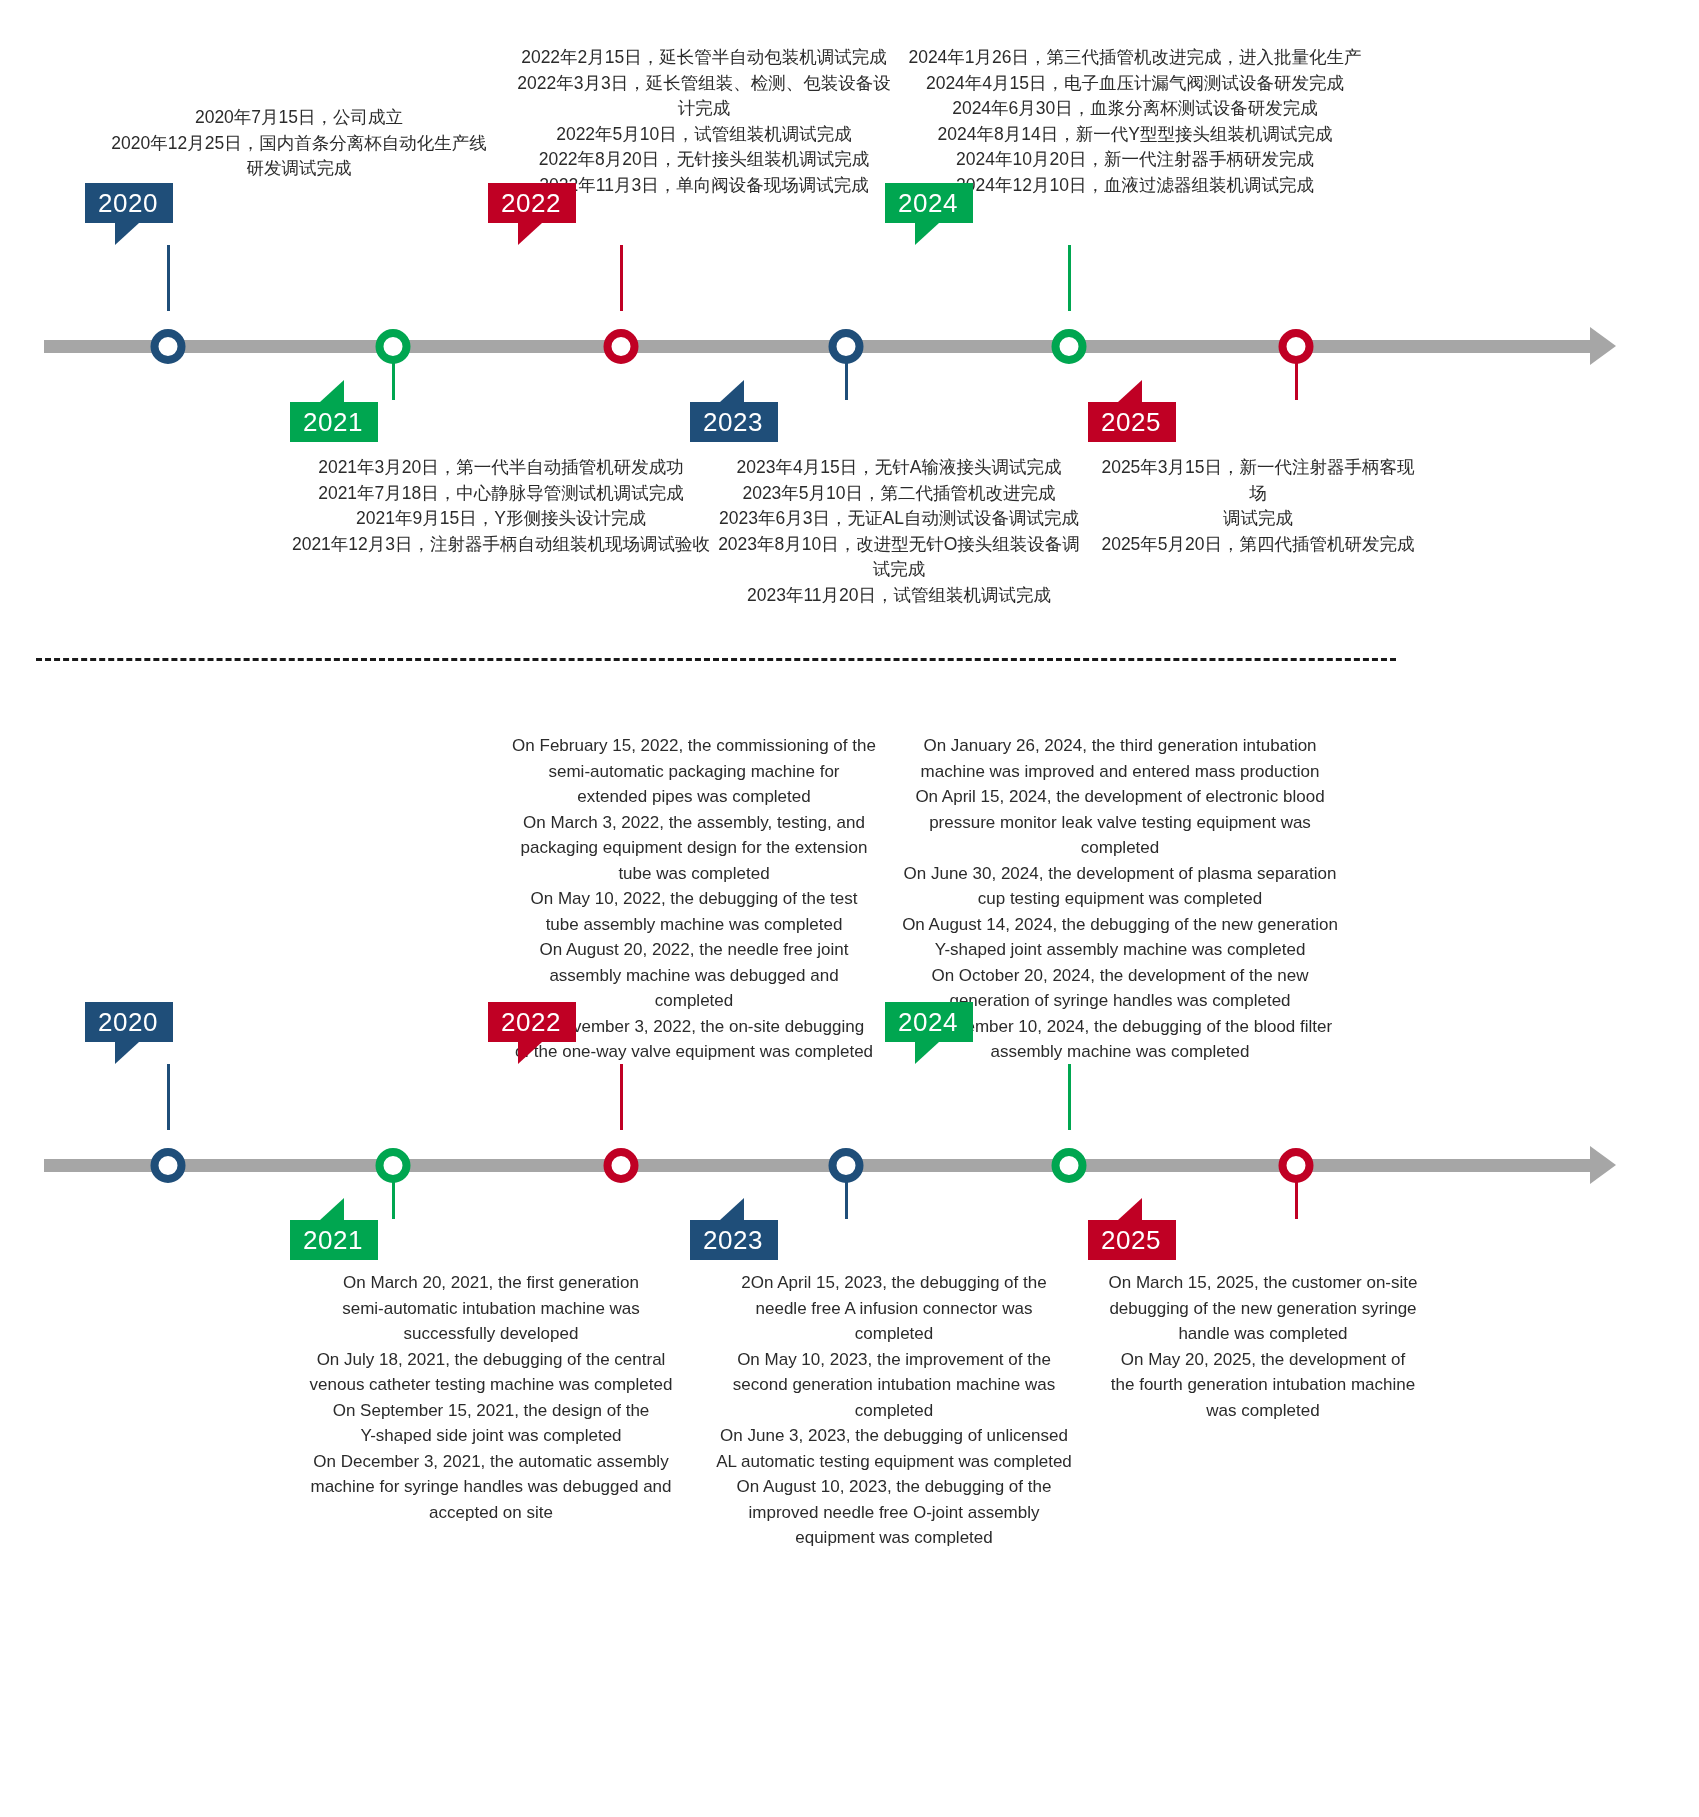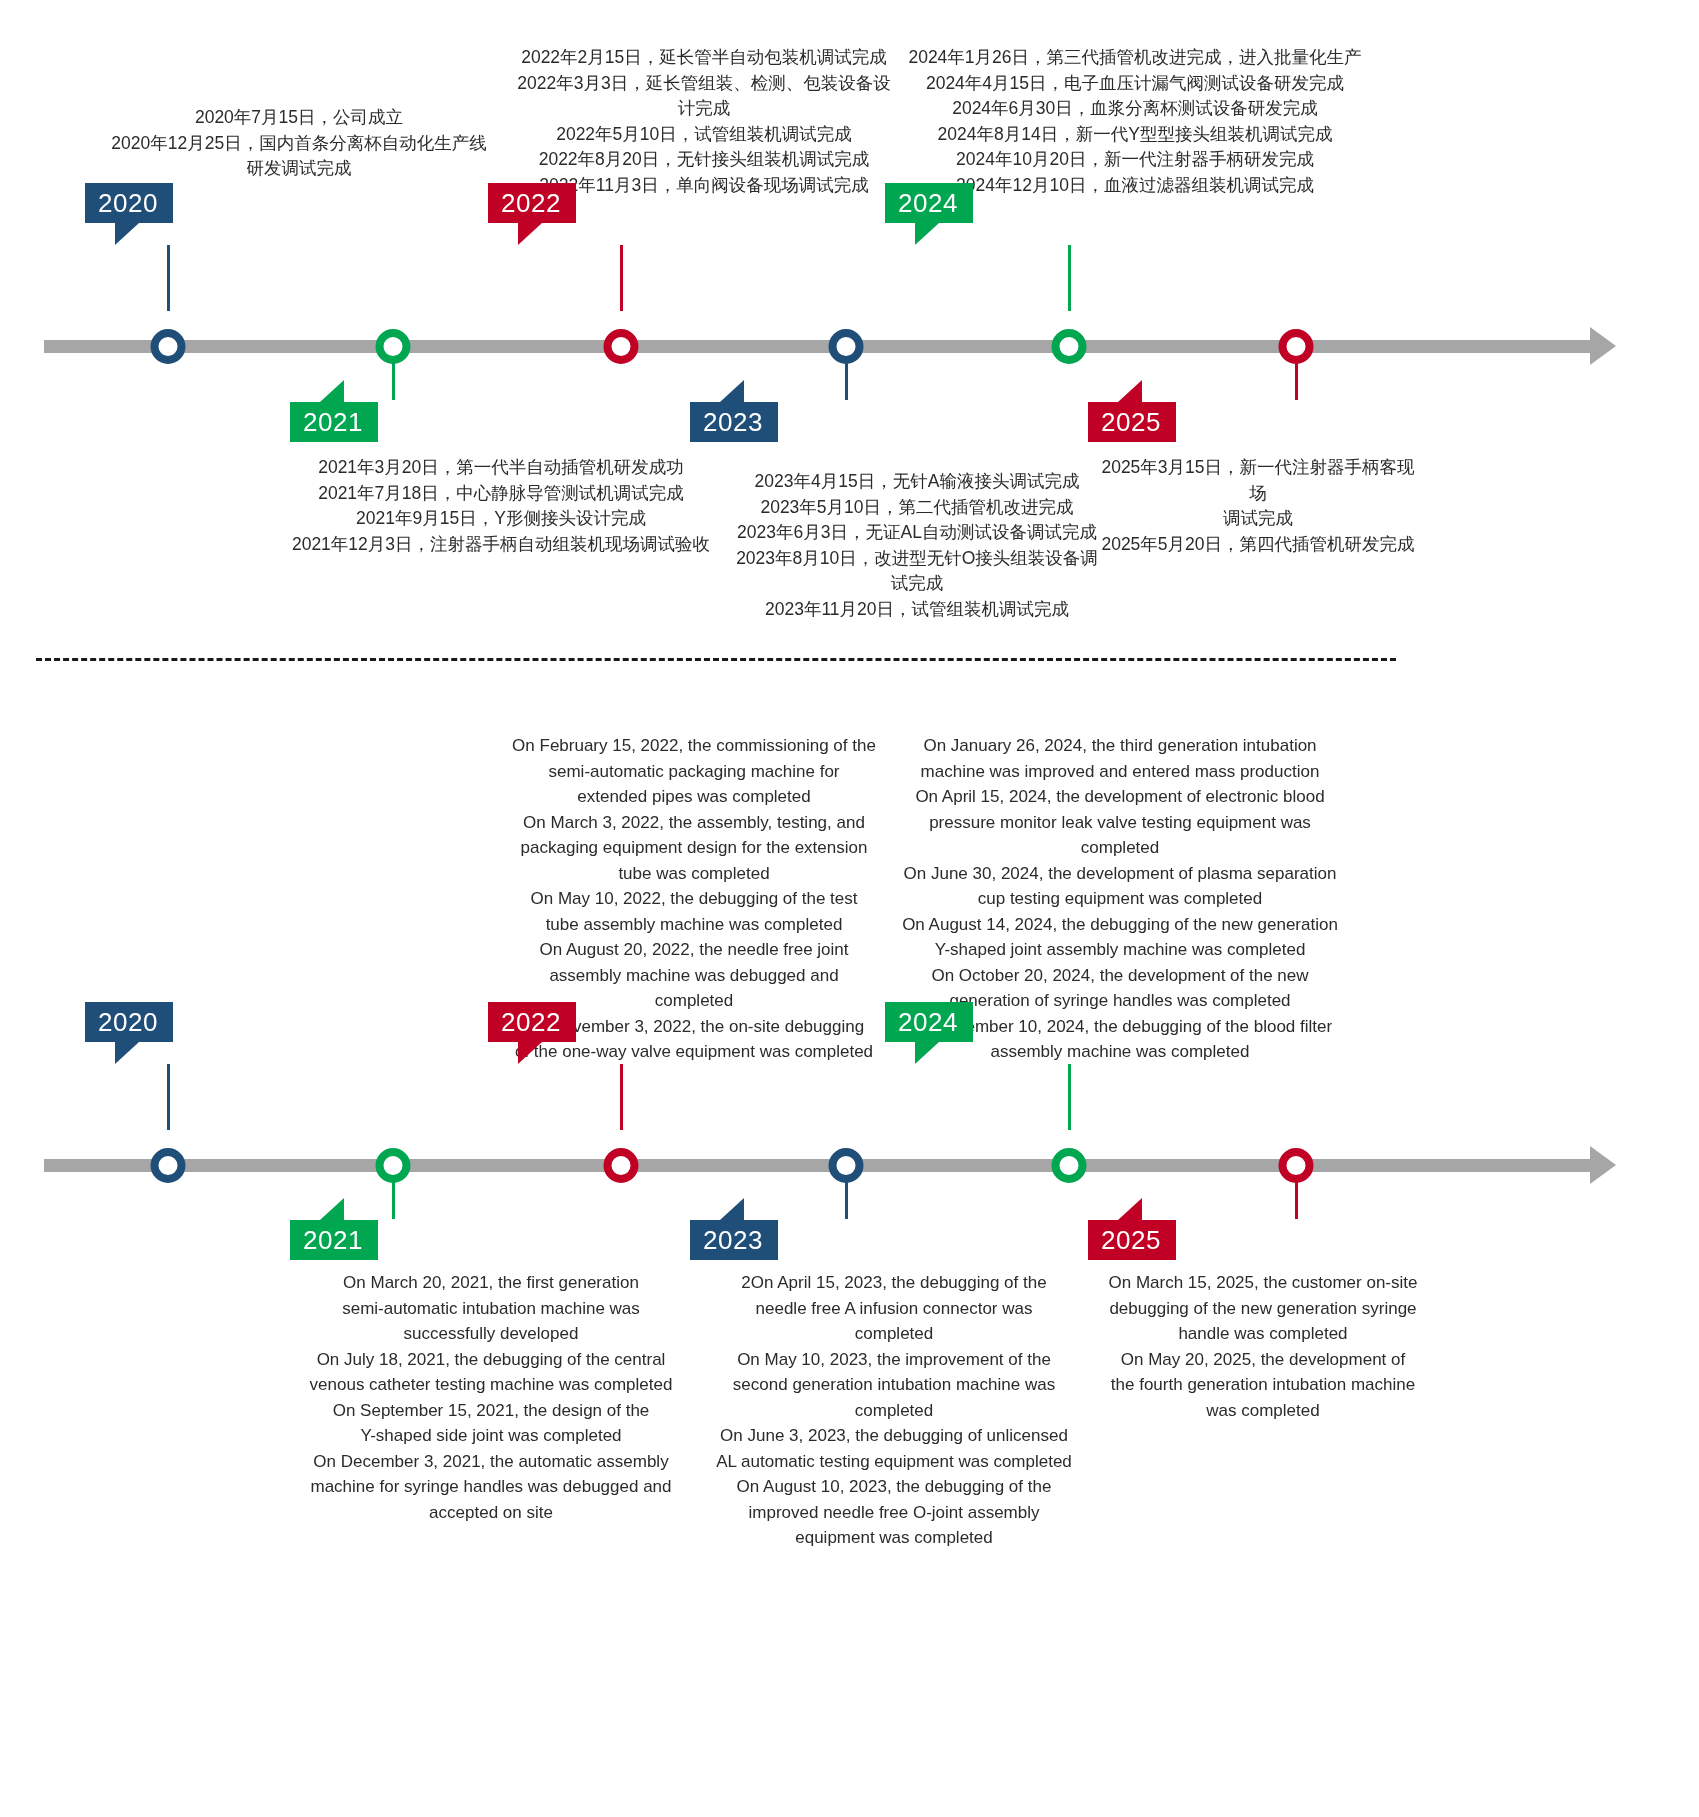--- a/index.html
+++ b/index.html
@@ -99,21 +99,21 @@
     <div class="tblock cn" style="left:291px; top:455px; width:420px;">2021年3月20日，第一代半自动插管机研发成功
 2021年7月18日，中心静脉导管测试机调试完成
 2021年9月15日，Y形侧接头设计完成
 2021年12月3日，注射器手柄自动组装机现场调试验收</div>
     <div class="tblock cn" style="left:494px; top:45px;  width:420px;">2022年2月15日，延长管半自动包装机调试完成
 2022年3月3日，延长管组装、检测、包装设备设
 计完成
 2022年5月10日，试管组装机调试完成
 2022年8月20日，无针接头组装机调试完成
 2022年11月3日，单向阀设备现场调试完成</div>
-    <div class="tblock cn" style="left:694px; top:469px; width:410px;margin-left:18px;">2023年4月15日，无针A输液接头调试完成
+    <div class="tblock cn" style="left:694px; top:455px; width:410px;">2023年4月15日，无针A输液接头调试完成
 2023年5月10日，第二代插管机改进完成
 2023年6月3日，无证AL自动测试设备调试完成
 2023年8月10日，改进型无针O接头组装设备调
 试完成
 2023年11月20日，试管组装机调试完成</div>
     <div class="tblock cn" style="left:890px; top:45px;  width:490px;">2024年1月26日，第三代插管机改进完成，进入批量化生产
 2024年4月15日，电子血压计漏气阀测试设备研发完成
 2024年6月30日，血浆分离杯测试设备研发完成
 2024年8月14日，新一代Y型型接头组装机调试完成
 2024年10月20日，新一代注射器手柄研发完成

